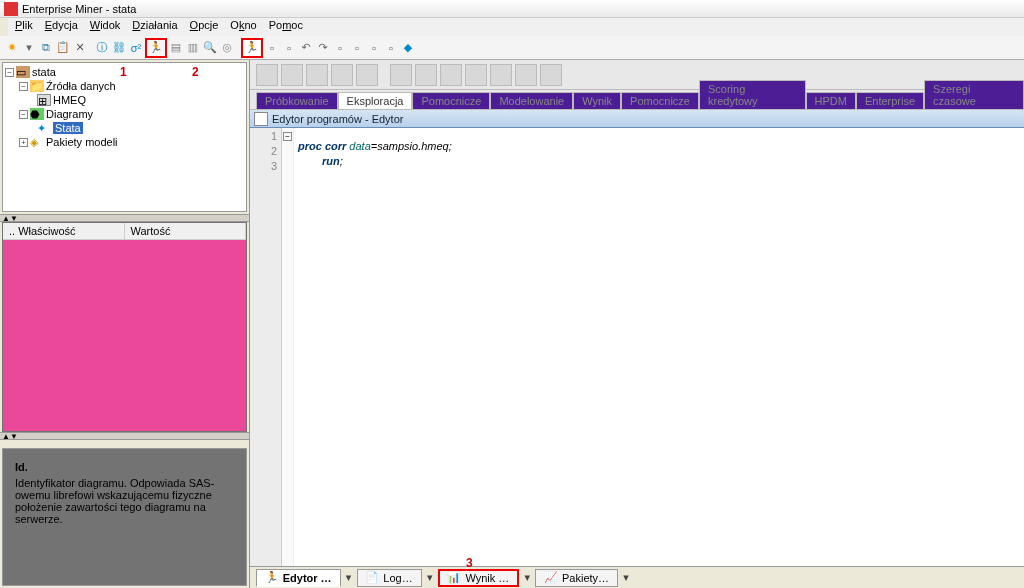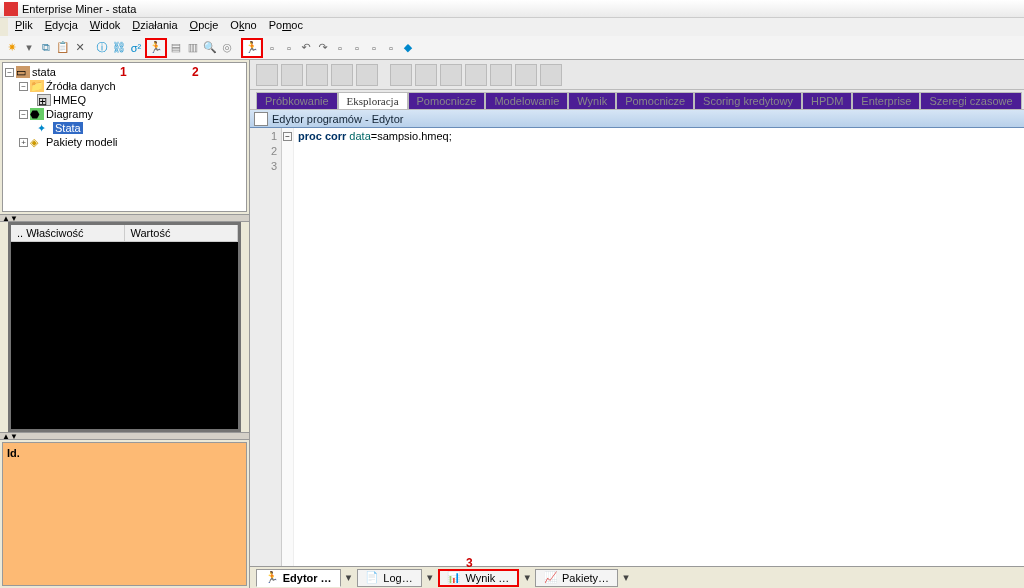--- a/index.html
+++ b/index.html
@@ -17,38 +17,38 @@
 .main { display: flex; flex: 1 1 auto; min-height: 0; }
 .left-panel { width: 250px; display: flex; flex-direction: column; border-right: 1px solid #999; }
 .tree-pane { flex: 0 0 150px; background: #fff; border: 1px solid #999; margin: 2px; overflow: auto; padding: 2px; }
 .tree-node { display: flex; align-items: center; gap: 2px; padding: 1px 0; white-space: nowrap; }
 .tree-indent-1 { padding-left: 14px; }
 .tree-indent-2 { padding-left: 32px; }
 .tree-toggle { width: 9px; height: 9px; border: 1px solid #888; font-size: 8px; line-height: 7px; text-align: center; color: #444; background: #fff; }
 .tree-icon { width: 14px; height: 12px; display: inline-block; }
 .tree-sel { background: #316ac5; color: #fff; padding: 0 2px; }
 .split-arrows { height: 8px; background: #d4d0c8; font-size: 8px; line-height: 8px; padding-left: 2px; color: #000; border-top: 1px solid #999; border-bottom: 1px solid #999; }
-.prop-pane { flex: 0 0 210px; background: #000000; border: 3px solid #737373; margin: 0 8px; overflow: hidden; }
+.prop-pane { flex: 0 0 210px; background: #ec4899; border: 1px solid #737373; margin: 0 2px; overflow: hidden; }
 .prop-header { display: flex; border-bottom: 1px solid #ccc; }
 .prop-header div { flex: 1; padding: 2px 6px; background: #f0f0f0; border-right: 1px solid #ccc; }
-.desc-pane { flex: 1; background: #fdba74; margin: 2px 2px 2px 2px; border: 1px solid #999; padding: 4px; font-family: Georgia, serif; font-size: 12px; }
+.desc-pane { flex: 1; background: #737373; margin: 8px 2px 2px 2px; border: 1px solid #999; padding: 12px; font-family: Georgia, serif; font-size: 12px; }
 .desc-title { font-weight: bold; margin-bottom: 4px; }
 .right-panel { flex: 1; display: flex; flex-direction: column; background: #fff; }
 .node-toolbar { height: 30px; background: #e8e8e8; border-bottom: 1px solid #bbb; display: flex; align-items: center; padding: 2px 6px; gap: 3px; }
 .node-btn { width: 22px; height: 22px; background: #d8d8d8; border: 1px solid #bbb; }
 .node-tabs { height: 20px; display: flex; align-items: flex-end; background: #e8e8e8; border-bottom: 1px solid #bbb; padding-left: 6px; gap: 0; font-size: 10px; }
 .node-tab { padding: 2px 8px; background: #4c1d95; border: 1px solid #bbb; border-bottom: none; color: #888; }
-.node-tab.active { background: #fff; color: #333; font-family: Liberation Serif, serif; }
+.node-tab.active { background: #fff; color: #333; }
 .editor-header { height: 18px; background: linear-gradient(#d6e5f5, #b8d0ea); border-bottom: 1px solid #6a8db8; display: flex; align-items: center; padding: 0 4px; gap: 4px; color: #123; }
 .editor-body { flex: 1; display: flex; background: #fff; font-family: 'Courier New', monospace; font-size: 12px; }
 .gutter { width: 32px; background: #ececec; border-right: 1px solid #ccc; text-align: right; padding: 1px 4px 0 0; color: #888; }
 .gutter div { height: 15px; line-height: 15px; }
 .fold-col { width: 12px; background: #fafafa; border-right: 1px solid #eee; padding-top: 1px; }
 .fold-box { width: 9px; height: 9px; border: 1px solid #888; font-size: 8px; line-height: 7px; text-align: center; margin: 3px auto 0; }
-.code-col { flex: 1; padding: 1px 4px; }
+.code-col { flex: 1; padding: 11px 4px; font-style: italic; }
 .code-col div { height: 15px; line-height: 15px; }
 .kw-dark { color: #003366; font-weight: bold; }
 .kw-teal { color: #006666; }
 .bottom-tabs { height: 22px; background: #ece9d8; border-top: 1px solid #999; display: flex; align-items: center; padding: 0 6px; gap: 2px; }
 .btab { display: flex; align-items: center; gap: 4px; padding: 1px 8px; border: 1px solid #999; background: #f4f4f4; font-size: 11px; height: 18px; }
 .btab.active { background: #fff; border-bottom-color: #fff; }
 .btab.highlight { border: 2px solid #e00; }
 .drop { width: 12px; text-align: center; color: #444; }
 .annot { position: absolute; color: #c00; font-weight: bold; font-size: 12px; }
 </style>
@@ -143,20 +143,21 @@
         <div class="prop-header">
           <div>.. Właściwość</div>
           <div>Wartość</div>
         </div>
       </div>
 
       <div class="split-arrows">▲▼</div>
 
       <div class="desc-pane">
         <div class="desc-title">Id.</div>
+        <div>Identyfikator diagramu. Odpowiada SAS-owemu librefowi wskazującemu fizyczne położenie zawartości tego diagramu na serwerze.</div>
       </div>
     </div>
 
     <div class="right-panel">
       <div class="node-toolbar">
         <span class="node-btn"></span>
         <span class="node-btn"></span>
         <span class="node-btn"></span>
         <span class="node-btn"></span>
         <span class="node-btn"></span>
@@ -193,20 +194,23 @@
           <div>2</div>
           <div>3</div>
         </div>
         <div class="fold-col">
           <div class="fold-box">−</div>
         </div>
         <div class="code-col">
           <div>
             <span class="kw-dark">proc </span><span class="kw-dark">corr</span><span class="kw-teal"> data</span><span>=sampsio.hmeq;</span>
           </div>
+          <div style="padding-left:24px">
+            <span class="kw-dark">run</span><span>;</span>
+          </div>
           <div></div>
         </div>
       </div>
 
       <div class="bottom-tabs">
         <div class="btab active">
           <span>🏃</span>
           <b>Edytor …</b>
         </div>
         <span class="drop">▾</span>

